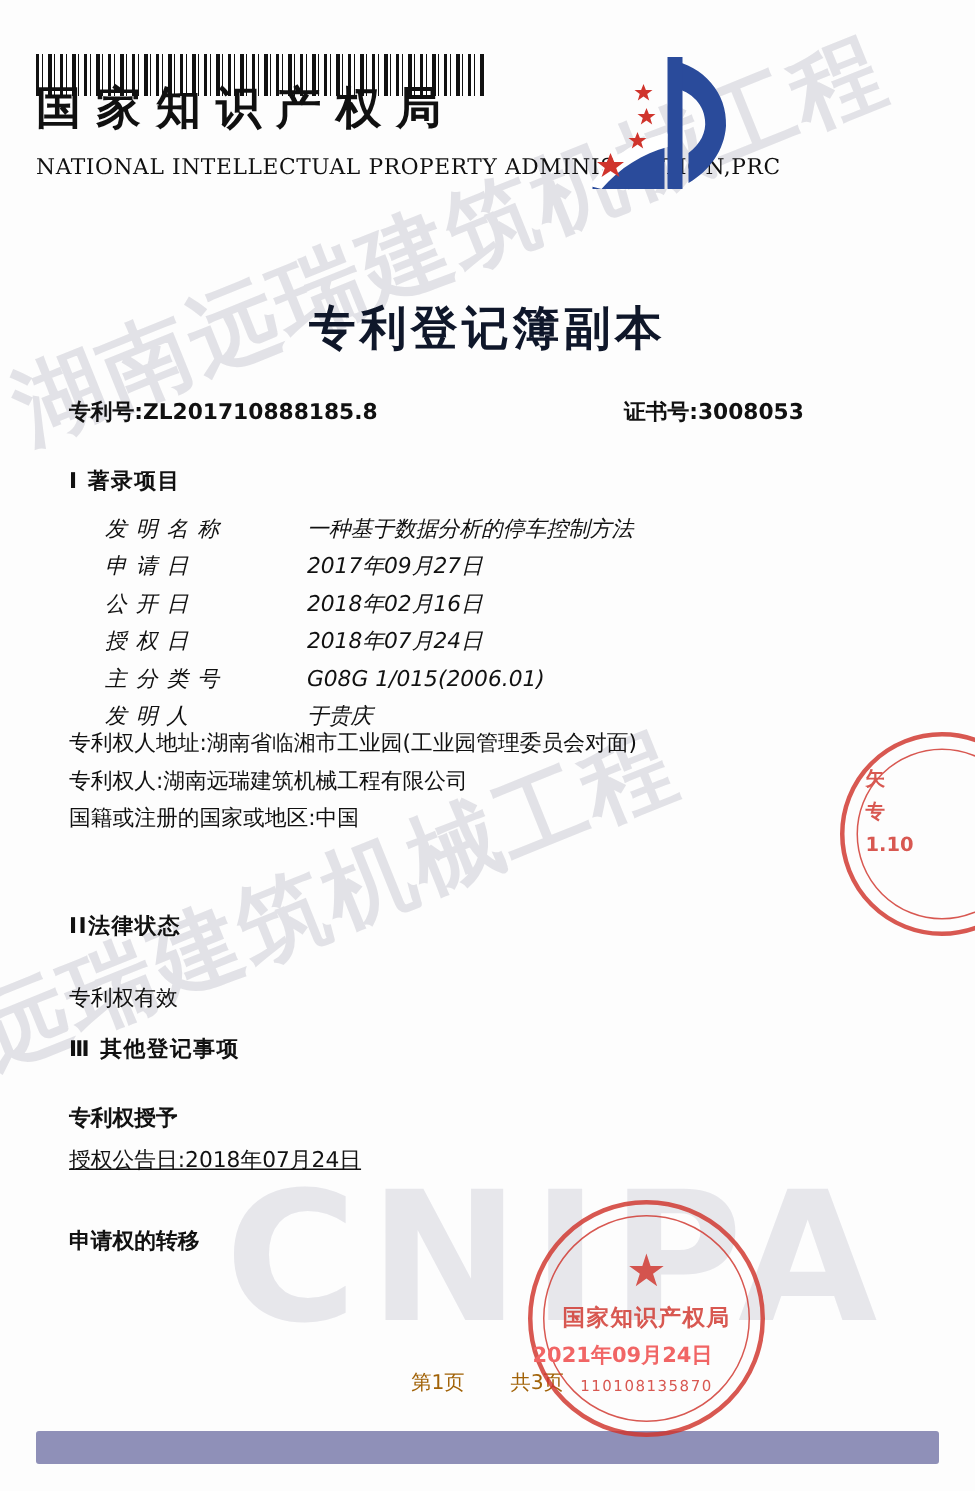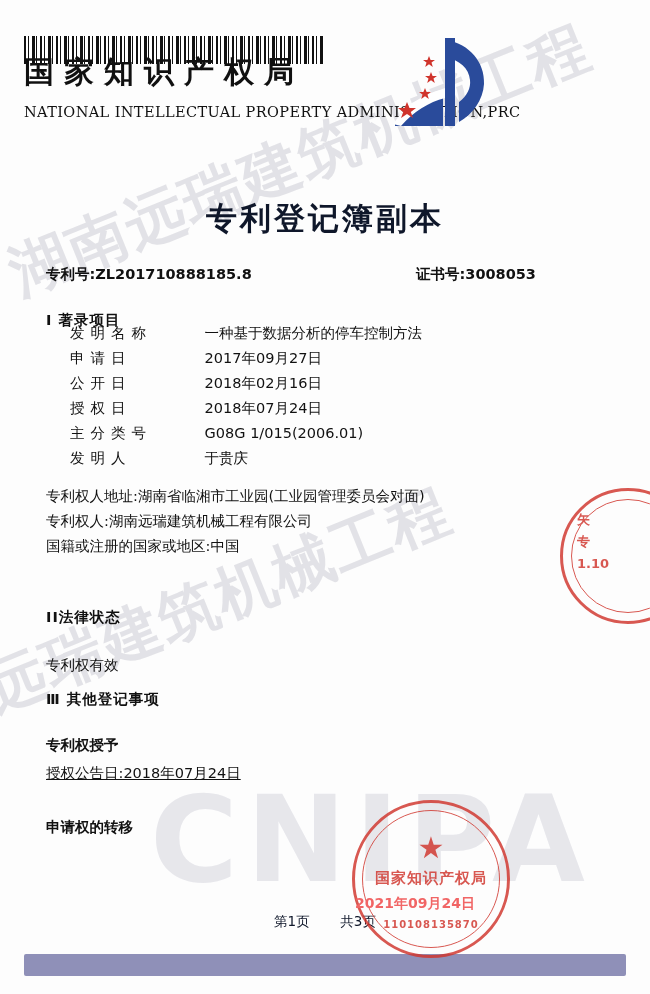--- a/index.html
+++ b/index.html
@@ -156,23 +156,24 @@
     letter-spacing: 1px;
   }
   #sec1 { top: 311px; }
   #sec2 { top: 608px; }
   #sec3 { top: 690px; }
 
   .kv-block {
     position: absolute;
     z-index: 3;
     left: 70px;
-    top: 321px;
+    top: 341px;
     font-size: 14.5px;
     color: #111;
+    font-style: italic;
   }
   .kv-row {
     height: 25px;
     line-height: 25px;
     white-space: nowrap;
   }
   .kv-key {
     display: inline-block;
     width: 130px;
     letter-spacing: 6px;
@@ -278,35 +279,35 @@
     font-weight: 700;
     color: #ef4444;
   }
   .seal-code {
     position: absolute;
     left: 0;
     top: 116px;
     width: 100%;
     text-align: center;
     font-size: 10px;
-    font-weight: 700;
+    font-weight: 400;
     letter-spacing: 1px;
     color: #d0342c;
   }
 
   
   .footer-page {
     position: absolute;
     z-index: 3;
     top: 913px;
     left: 0;
     width: 100%;
     text-align: center;
     font-size: 13.5px;
-    color: #0f172a;
+    color: #a16207;
   }
   .footer-page .gap { display: inline-block; width: 22px; }
 
   .footer-bar {
     position: absolute;
     z-index: 3;
     left: 24px;
     bottom: 18px;
     width: 602px;
     height: 22px;

